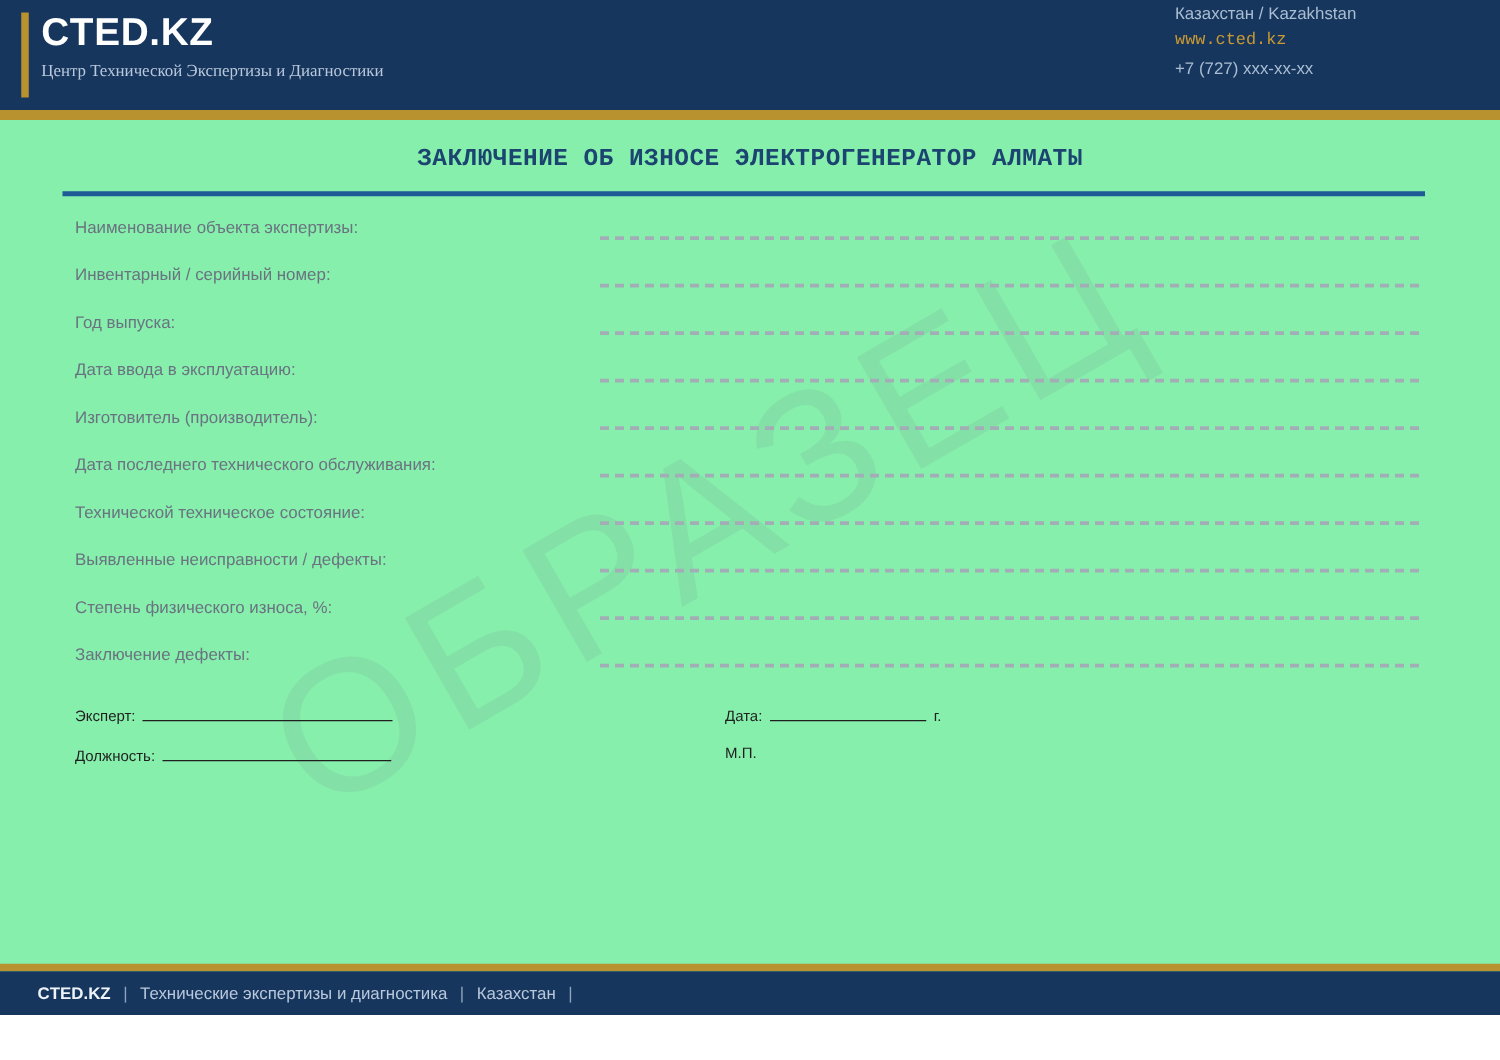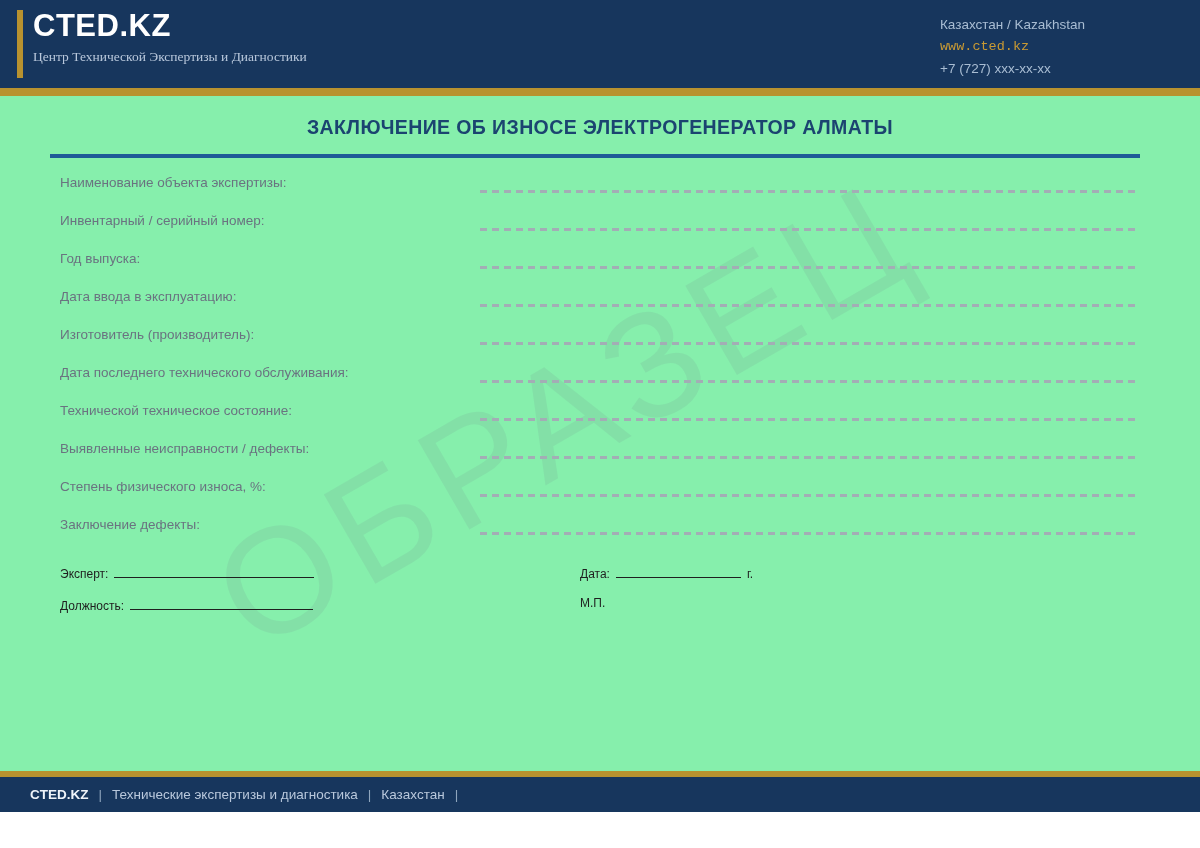--- a/index.html
+++ b/index.html
@@ -37,21 +37,21 @@
   }
   .tagline {
     position: absolute;
     left: 33px; top: 49px;
     font-size: 13.5px;
     color: #b9c8dc;
     font-family: Liberation Serif, serif;
   }
   .contact-block {
     position: absolute;
-    left: 940px; top: 14px;
+    left: 940px; top: 0;
     font-size: 13.5px;
     line-height: 22px;
   }
   .contact-country { color: #a9bdd3; }
   .contact-website { color: #c99a33; cursor: pointer; font-family: Liberation Mono, monospace; }
   .contact-phone   { color: #a9bdd3; }
 
   .gold-bar { height: 8px; background: #b8922f; position: relative; z-index: 2; }
 
   
@@ -75,20 +75,21 @@
     z-index: 1;
     padding: 0 60px;
   }
   .doc-title {
     margin-top: 20px;
     text-align: center;
     font-size: 19.5px;
     font-weight: 700;
     letter-spacing: 0.4px;
     color: #1b4470;
+    font-family: Liberation Mono, monospace;
   }
   .title-rule {
     height: 4px;
     background: #1e5b97;
     margin: 15px 0 0 -10px;
   }
 
   .fields { margin-top: 14px; }
   .field-row {
     position: relative;

